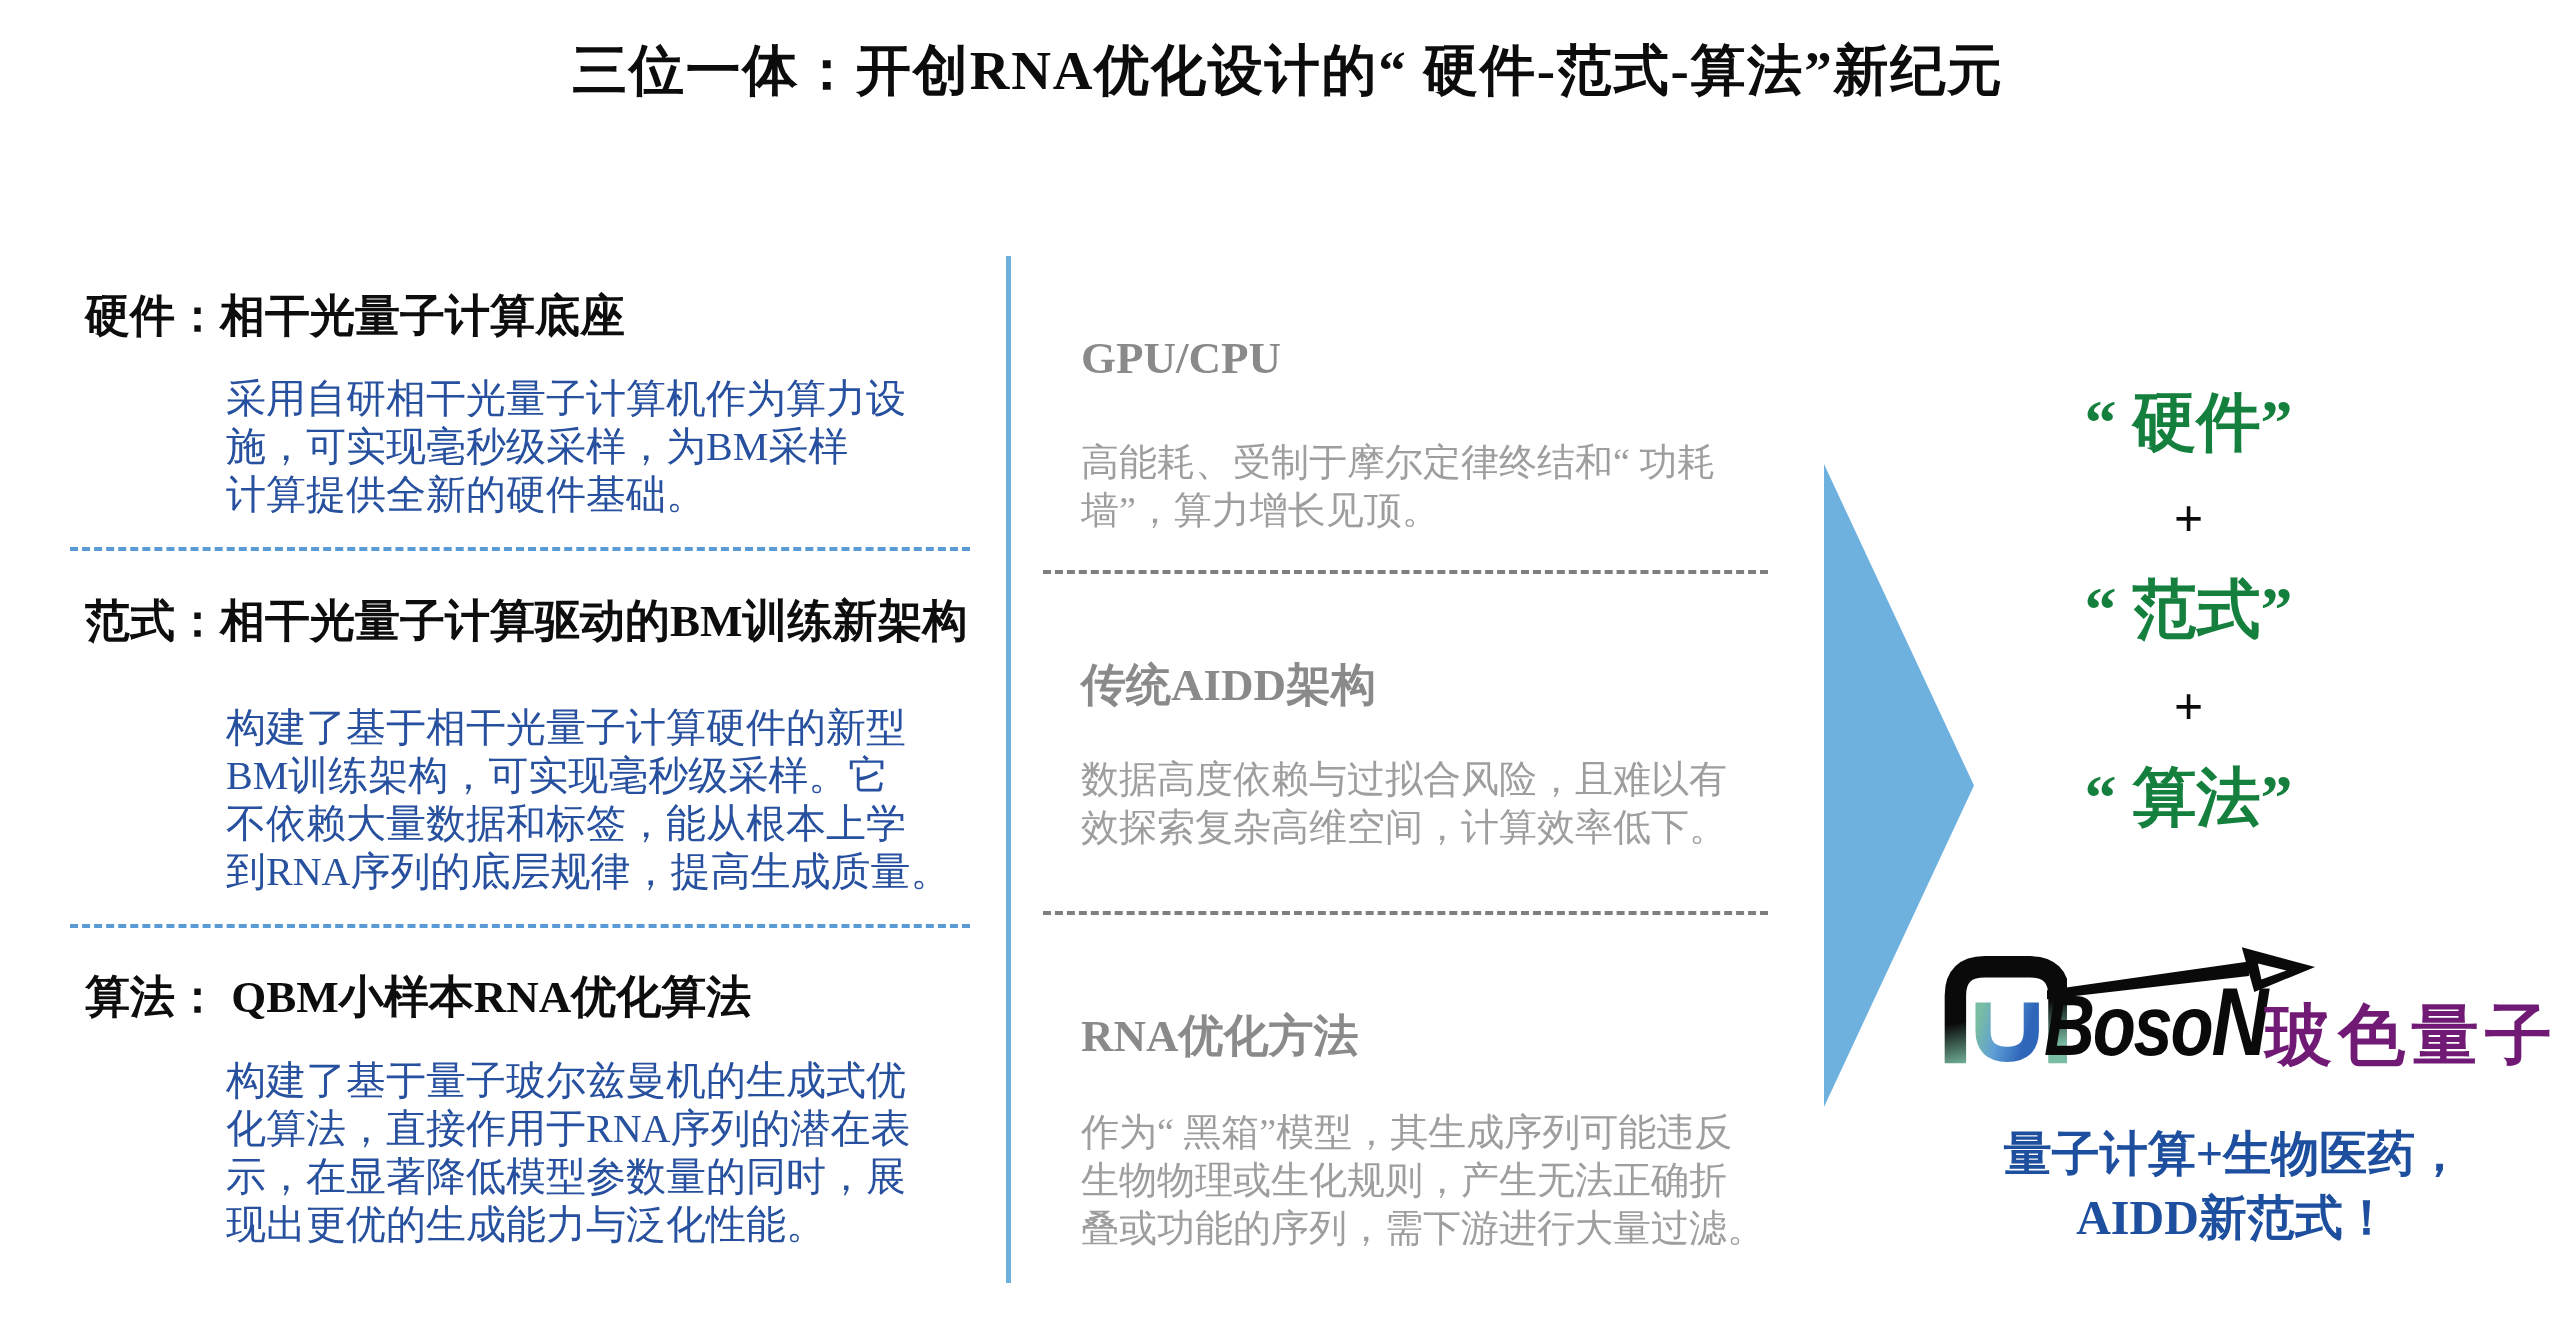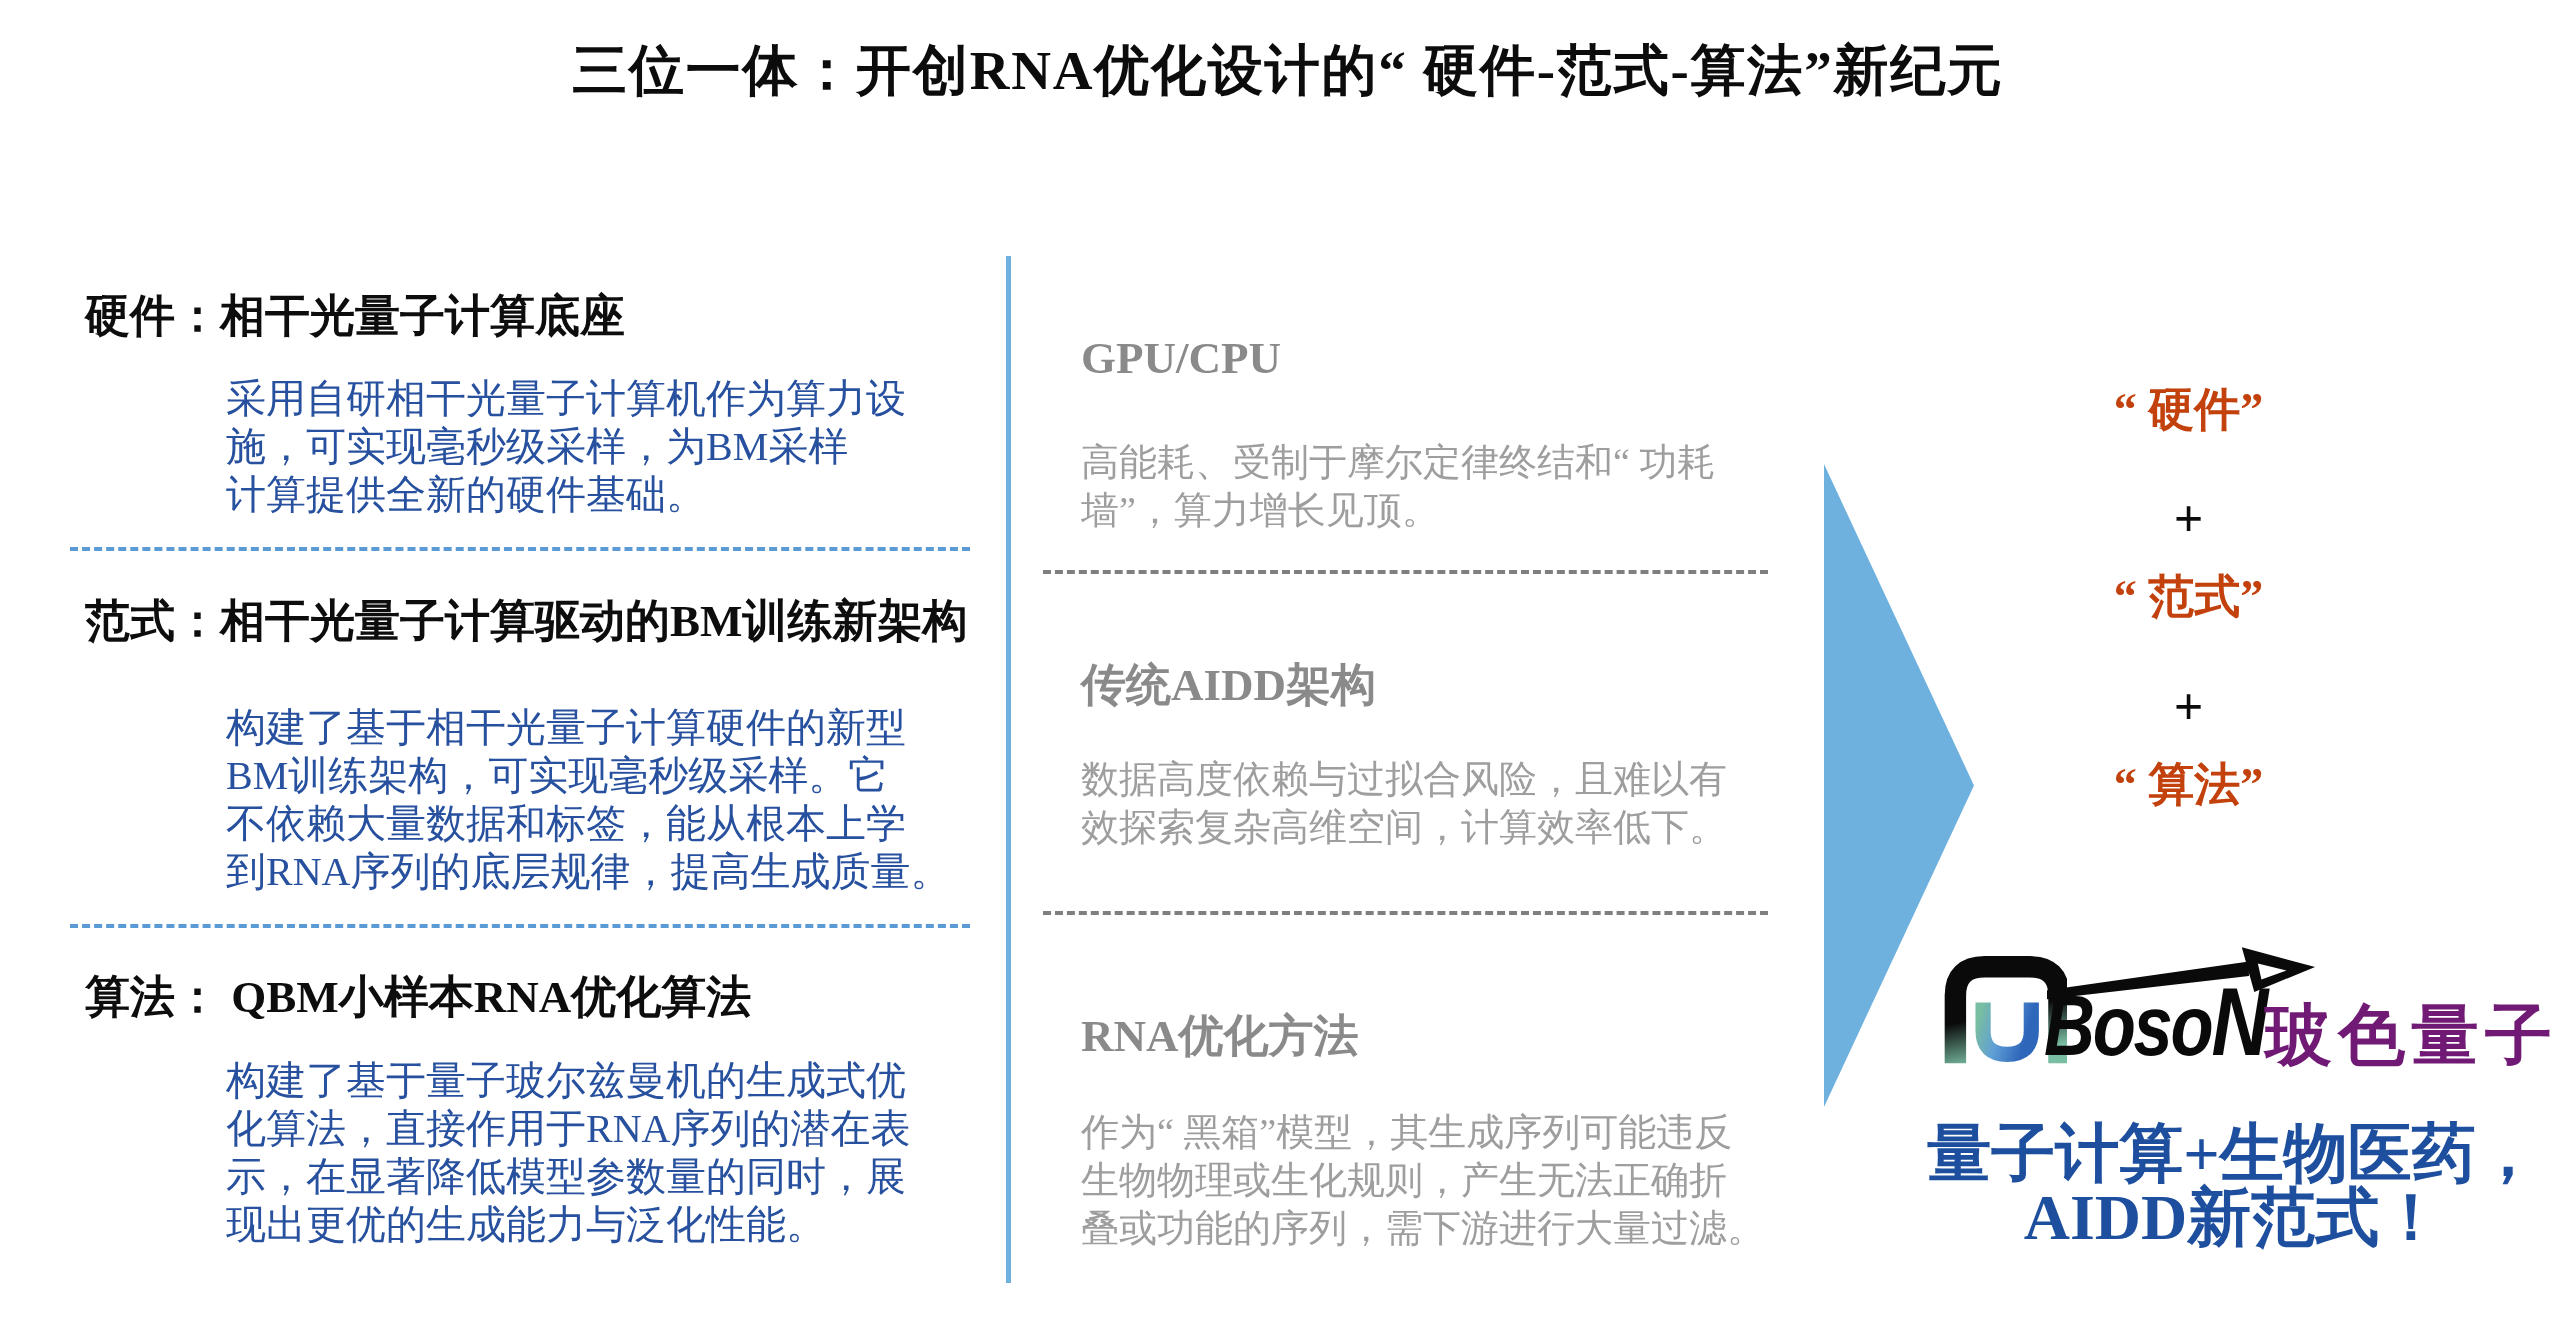--- a/index.html
+++ b/index.html
@@ -17,35 +17,35 @@
   .l-heading{left:85px;font-size:45px;font-weight:bold;color:#0d0d0d;white-space:nowrap;}
   .l-body{left:226px;width:715px;font-size:40px;color:#27509e;line-height:48px;white-space:nowrap;}
   .divider-blue{left:70px;width:900px;height:0;border-top:4.5px dashed #5b9bd5;}
   
   .m-heading{left:1081px;font-size:45px;font-weight:bold;color:#8a8a8a;white-space:nowrap;margin-top:48px;}
   .m-body{left:1081px;width:723px;font-size:38px;color:#9e9e9e;line-height:48px;white-space:nowrap;margin-top:40px;}
   .divider-gray{left:1043px;width:725px;height:0;border-top:4.5px dashed #7f7f7f;}
   #vsep{left:1006px;top:256px;width:5.4px;height:1027px;background:#6fb1de;}
   
   #big-arrow{left:1824px;top:464px;width:150px;height:643px;}
-  .stack-item{left:1965px;width:447px;text-align:center;font-size:46px;font-weight:bold;color:#c2410c;white-space:nowrap;}
+  .stack-item{left:1965px;width:447px;text-align:center;font-size:64px;font-weight:bold;color:#15803d;white-space:nowrap;}
   .stack-plus{left:1965px;width:447px;text-align:center;font-size:52px;font-weight:bold;color:#0c0c0c;}
   
   #logo{left:1942px;top:952px;width:648px;height:156px;}
   #logo-q{left:0;top:3.6px;}
   #logo-word{left:102px;top:27px;font-family:"Liberation Sans","DejaVu Sans",sans-serif;
     font-style:italic;font-weight:900;color:#0a0a0a;font-size:86px;line-height:86px;
     transform:scaleX(0.82);transform-origin:left top;letter-spacing:-2.7px;white-space:nowrap;}
   #logo-word .bigN{font-size:96px;}
   #logo-swoosh{left:105px;top:-12.5px;}
   #logo-cn{left:323px;top:38px;font-family:Liberation Serif, serif;
     font-weight:900;color:#701a75;font-size:67px;letter-spacing:6.3px;white-space:nowrap;}
   
   #tagline{left:1903px;top:1122px;width:661px;text-align:center;color:#1d4f9e;
-    font-weight:bold;font-size:64px;line-height:64px;white-space:nowrap;}
+    font-weight:bold;font-size:48px;line-height:64px;white-space:nowrap;}
 </style>
 </head>
 <body>
 
 <div id="canvas">
 
   <div class="abs" id="title">三位一体：开创RNA优化设计的“ 硬件-范式-算法”新纪元</div>
 
   <div class="abs l-heading" style="top:286px">硬件：相干光量子计算底座</div>
   <div class="abs l-body" style="top:375px">

